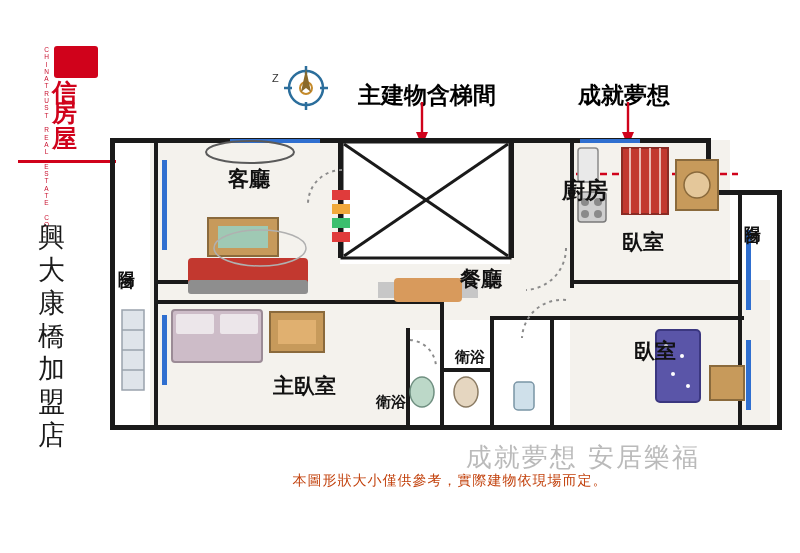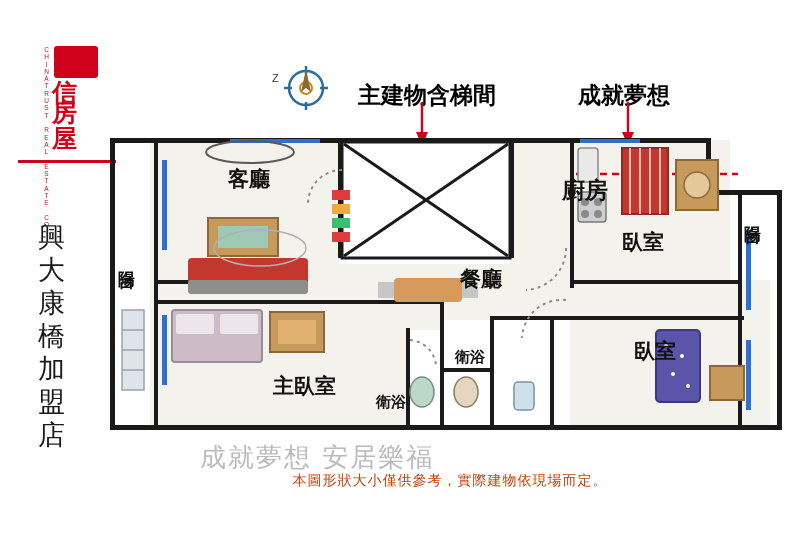--- a/index.html
+++ b/index.html
@@ -110,21 +110,21 @@
     <div class="logo-cn" style="top:56px;">房屋</div>
     <div class="logo-underline"></div>
   </div>
 
   <div class="brand-vertical">興大康橋加盟店</div>
 
   <div class="watermark">
     <div class="wm-cn">樂屋集團</div>
     <div class="wm-en">Love Real Estate Corporation</div>
   </div>
-  <div style="position:absolute;left:200px;top:440px;width:500px;text-align:left;font-size:26px;color:rgba(130,130,130,0.55);font-family:'DejaVu Sans','Liberation Sans',sans-serif;letter-spacing:2px;">成就夢想 安居樂福</div>
+  <div style="position:absolute;left:200px;top:440px;width:500px;text-align:right;font-size:26px;color:rgba(130,130,130,0.55);font-family:'DejaVu Sans','Liberation Sans',sans-serif;letter-spacing:2px;">成就夢想 安居樂福</div>
 
   <svg class="compass" viewBox="0 0 64 52">
     <circle cx="38" cy="26" r="17" fill="none" stroke="#2b6e9c" stroke-width="2.5"></circle>
     <circle cx="38" cy="26" r="6" fill="none" stroke="#c58a2a" stroke-width="2"></circle>
     <line x1="38" y1="4" x2="38" y2="12" stroke="#2b6e9c" stroke-width="2.5"></line>
     <line x1="38" y1="40" x2="38" y2="48" stroke="#2b6e9c" stroke-width="2.5"></line>
     <line x1="16" y1="26" x2="24" y2="26" stroke="#2b6e9c" stroke-width="2.5"></line>
     <line x1="52" y1="26" x2="60" y2="26" stroke="#2b6e9c" stroke-width="2.5"></line>
     <polygon points="38,7 33,30 38,26 43,30" fill="#8a6a2a"></polygon>
     <text x="4" y="20" font-size="11" fill="#333" font-family="Liberation Sans, sans-serif">Z</text>

